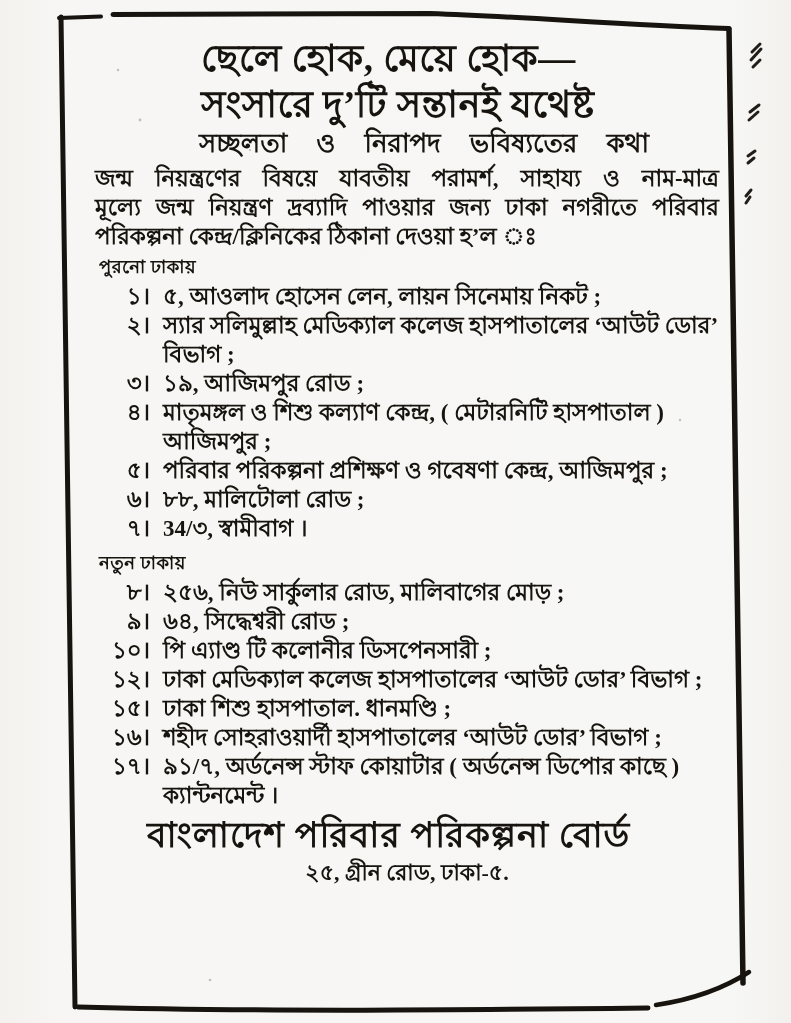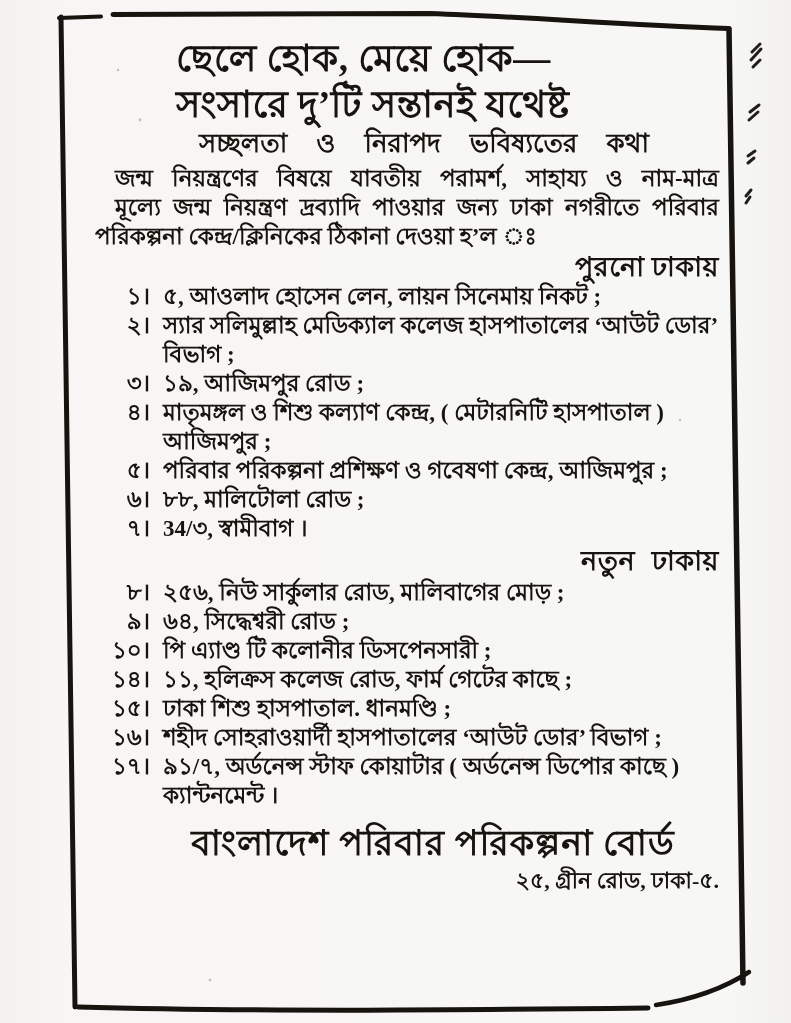--- a/index.html
+++ b/index.html
@@ -8,32 +8,32 @@
     background:#fbfbfa;
     font-family:"Liberation Serif","DejaVu Serif",serif;
   }
   .page{
     position:relative;width:791px;height:1023px;overflow:hidden;
     background:linear-gradient(90deg,#f3f2ef 0%,#f7f6f4 8%,#f7f7f5 92%,#f2f1ee 100%);
     color:#17130e;
   }
   .frame-svg{position:absolute;left:0;top:0;pointer-events:none;}
   .content{position:absolute;left:95px;top:0;width:624px;font-weight:bold;}
-  .headline{margin:36px 0 0 81px;font-size:37px;line-height:46px;letter-spacing:.5px;white-space:nowrap;}
+  .headline{margin:36px 0 0 106px;font-size:37px;line-height:46px;letter-spacing:.5px;white-space:nowrap;}
   .subhead{margin:2px 0 0 104px;font-size:26px;line-height:31px;}
   .subhead .stretch{width:450px;text-align:justify;text-align-last:justify;font-family:Liberation Mono, monospace;}
   .intro{margin-top:3px;font-size:23px;line-height:29px;}
-  .intro .just{text-align:justify;text-align-last:justify;margin-left:20px;}
-  .section-heading{font-size:27px;line-height:30px;margin:1px 0 0 4px;letter-spacing:.5px;text-align:right;}
+  .intro .just{text-align:justify;text-align-last:justify;}
+  .section-heading{font-size:18px;line-height:30px;margin:1px 0 0 4px;letter-spacing:.5px;}
   .list{margin:0;}
   .row{display:flex;font-size:23px;line-height:29px;}
   .row .no{flex:none;width:68px;padding-right:13px;box-sizing:border-box;text-align:right;}
   .row .tx{flex:1;}
-  .footer-org{margin:14px 0 0 52px;font-size:35px;line-height:40px;text-align:center;letter-spacing:1px;white-space:nowrap;}
-  .footer-addr{margin:4px 0 0 0;font-size:22px;line-height:26px;text-align:right;}
+  .footer-org{margin:6px 0 0 52px;font-size:35px;line-height:40px;text-align:left;letter-spacing:1px;white-space:nowrap;}
+  .footer-addr{margin:4px 0 0 0;font-size:22px;line-height:26px;text-align:center;}
 </style>
 </head>
 <body>
 
 <div class="page">
 
   <svg class="frame-svg" width="791" height="1023" viewBox="0 0 791 1023">
     <g stroke="#17130e" fill="none" stroke-linecap="round">
 
       <path d="M59,18 L101,16.5" stroke-width="4"></path>
@@ -108,38 +108,38 @@
       <div class="row">
         <span class="no">৬।</span>
         <span class="tx">৮৮, মালিটোলা রোড ;</span>
       </div>
       <div class="row">
         <span class="no">৭।</span>
         <span class="tx">34/৩, স্বামীবাগ ।</span>
       </div>
     </div>
 
-    <div class="section-heading" style="margin-top:5px;font-family:Liberation Mono, monospace;">নতুন ঢাকায়</div>
+    <div class="section-heading" style="margin-top:5px;">নতুন ঢাকায়</div>
 
     <div class="list">
       <div class="row">
         <span class="no">৮।</span>
         <span class="tx">২৫৬, নিউ সার্কুলার রোড, মালিবাগের মোড় ;</span>
       </div>
       <div class="row">
         <span class="no">৯।</span>
         <span class="tx">৬৪, সিদ্ধেশ্বরী রোড ;</span>
       </div>
       <div class="row">
         <span class="no">১০।</span>
         <span class="tx">পি এ্যাণ্ড টি কলোনীর ডিসপেনসারী ;</span>
       </div>
       <div class="row">
-        <span class="no">১৪।</span>
-        <span class="tx">১১, হলিক্রস কলেজ রোড, ফার্ম গেটের কাছে ;</span>
+        <span class="no">১২।</span>
+        <span class="tx">ঢাকা মেডিক্যাল কলেজ হাসপাতালের ‘আউট ডোর’ বিভাগ ;</span>
       </div>
       <div class="row">
         <span class="no">১৫।</span>
         <span class="tx">ঢাকা শিশু হাসপাতাল. ধানমণ্ডি ;</span>
       </div>
       <div class="row">
         <span class="no">১৬।</span>
         <span class="tx">শহীদ সোহরাওয়ার্দী হাসপাতালের ‘আউট ডোর’ বিভাগ ;</span>
       </div>
       <div class="row">

